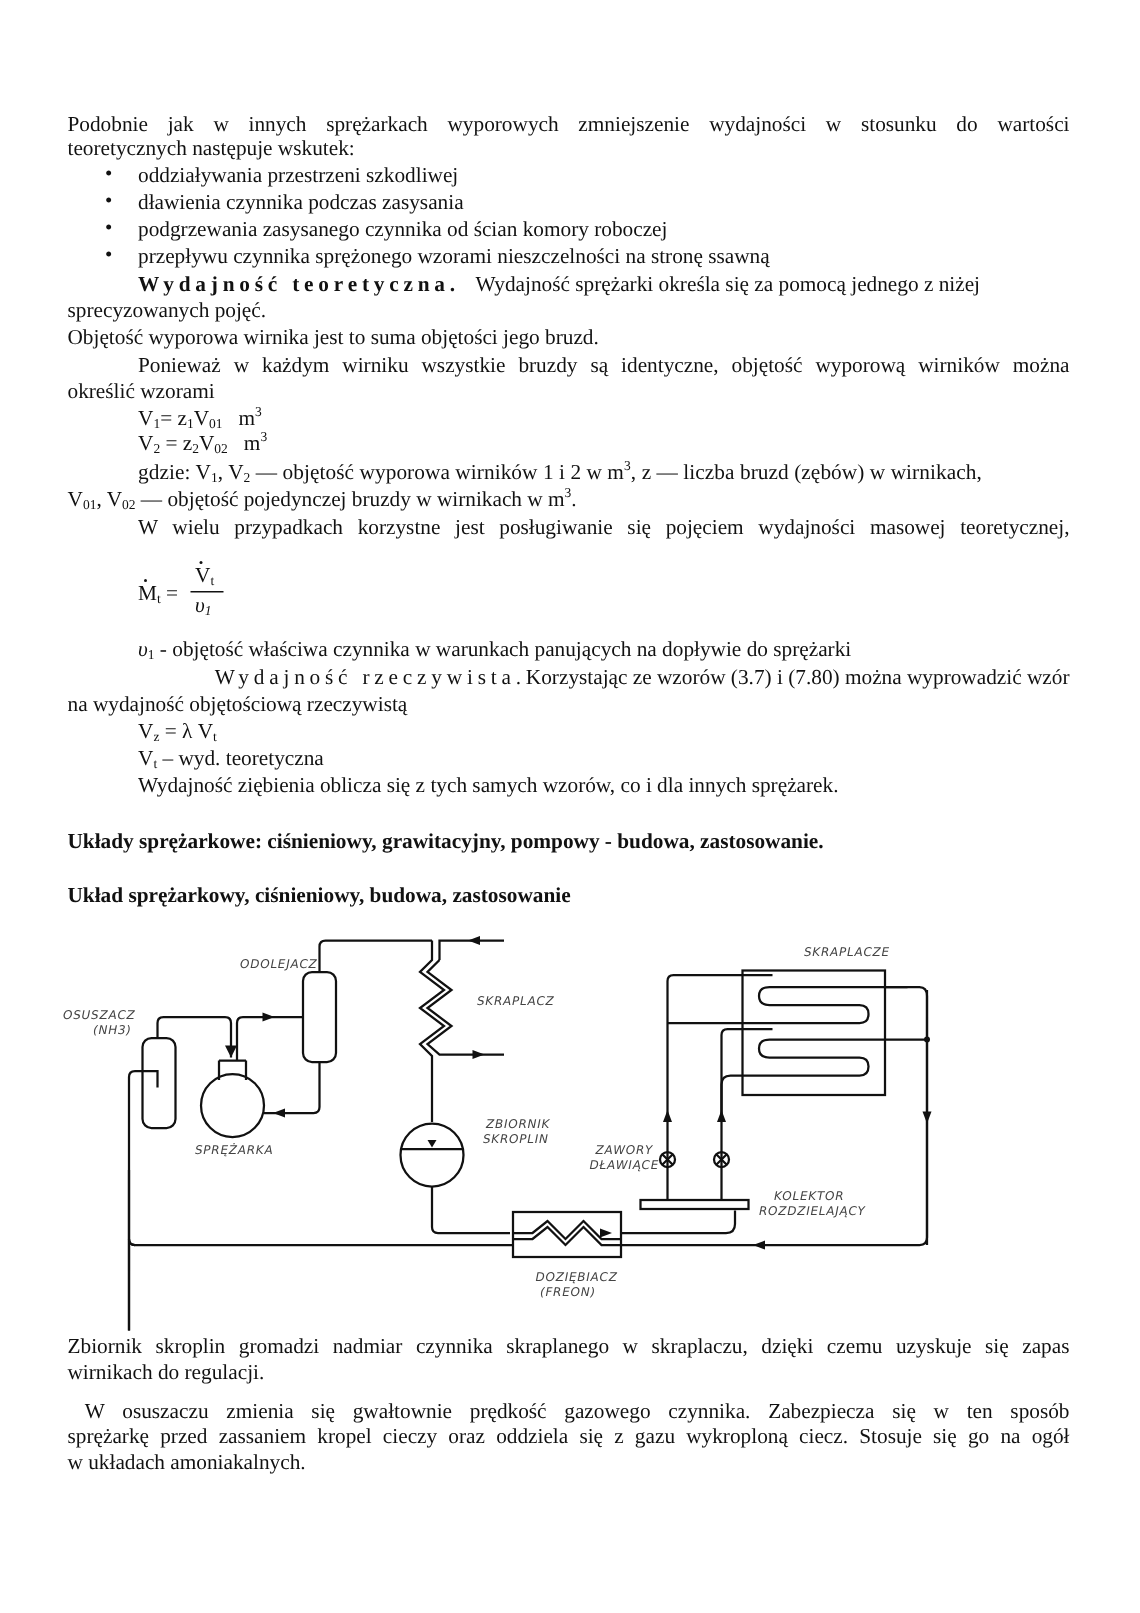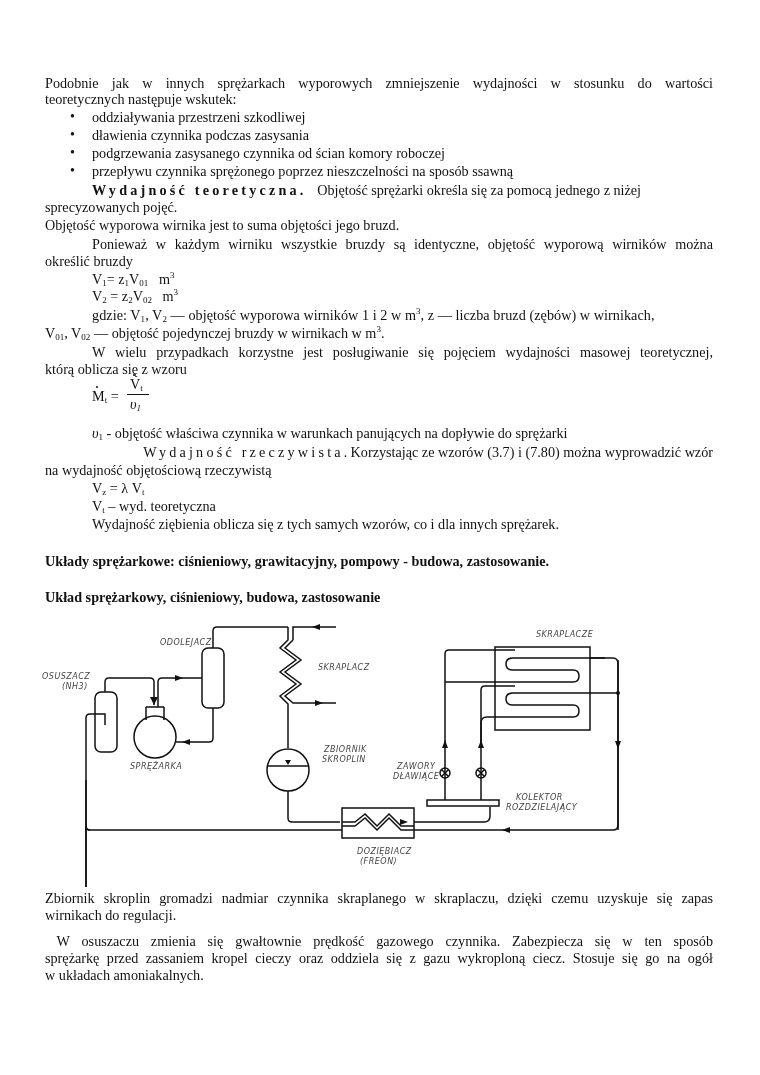--- a/index.html
+++ b/index.html
@@ -28,47 +28,46 @@
 <body>
 
 <div class="page">
 
   <div class="line just" style="top:75px">Podobnie jak w innych sprężarkach wyporowych zmniejszenie wydajności w stosunku do wartości</div>
   <div class="line" style="top:91px">teoretycznych następuje wskutek:</div>
 
   <div class="line bul" style="top:109px">oddziaływania przestrzeni szkodliwej</div>
   <div class="line bul" style="top:127px">dławienia czynnika podczas zasysania</div>
   <div class="line bul" style="top:145px">podgrzewania zasysanego czynnika od ścian komory roboczej</div>
-  <div class="line bul" style="top:163px">przepływu czynnika sprężonego poprzez nieszczelności na sposób ssawną</div>
+  <div class="line bul" style="top:163px">przepływu czynnika sprężonego wzorami nieszczelności na stronę ssawną</div>
 
   <div class="line" style="top:182px; left:92px">
     <span class="bold spaced">Wydajność teoretyczna.</span>&nbsp;&nbsp;
-    <span>Objętość sprężarki określa się za pomocą jednego z niżej</span>
+    <span>Wydajność sprężarki określa się za pomocą jednego z niżej</span>
   </div>
   <div class="line" style="top:199px">sprecyzowanych pojęć.</div>
   <div class="line" style="top:217px">Objętość wyporowa wirnika jest to suma objętości jego bruzd.</div>
   <div class="line ind just" style="top:236px">Ponieważ w każdym wirniku wszystkie bruzdy są identyczne, objętość wyporową wirników można</div>
-  <div class="line" style="top:253px">określić bruzdy</div>
+  <div class="line" style="top:253px">określić wzorami</div>
 
   <div class="line" style="top:271px; left:92px">
     <span>V</span><sub>1</sub><span>= z</span><sub>1</sub><span>V</span><sub>01</sub>&nbsp;&nbsp;&nbsp;<span>m</span><sup>3</sup>
   </div>
   <div class="line" style="top:288px; left:92px">
     <span>V</span><sub>2</sub><span> = z</span><sub>2</sub><span>V</span><sub>02</sub>&nbsp;&nbsp;&nbsp;<span>m</span><sup>3</sup>
   </div>
 
   <div class="line ind" style="top:307px; letter-spacing:0.05px">
     <span>gdzie: V</span><sub>1</sub><span>, V</span><sub>2</sub><span> — objętość wyporowa wirników 1 i 2 w m</span><sup>3</sup><span>, z — liczba bruzd (zębów) w wirnikach,</span>
   </div>
   <div class="line" style="top:325px">
     <span>V</span><sub>01</sub><span>, V</span><sub>02</sub><span> — objętość pojedynczej bruzdy w wirnikach w m</span><sup>3</sup><span>.</span>
   </div>
 
   <div class="line ind just" style="top:344px">W wielu przypadkach korzystne jest posługiwanie się pojęciem wydajności masowej teoretycznej,</div>
-  <div class="line" style="top:361px">którą oblicza się z wzoru</div>
 
   <div class="frac">
     <span class="lhs"><span>M</span><sub>t</sub><span> =</span></span>
     <span class="dot" style="left:4px; top:12px"></span>
     <span class="num"><span>V</span><sub>t</sub></span>
     <span class="dot" style="left:41px; top:0px"></span>
     <span class="bar"></span>
     <span class="den"><span>υ</span><sub>1</sub></span>
   </div>
 

